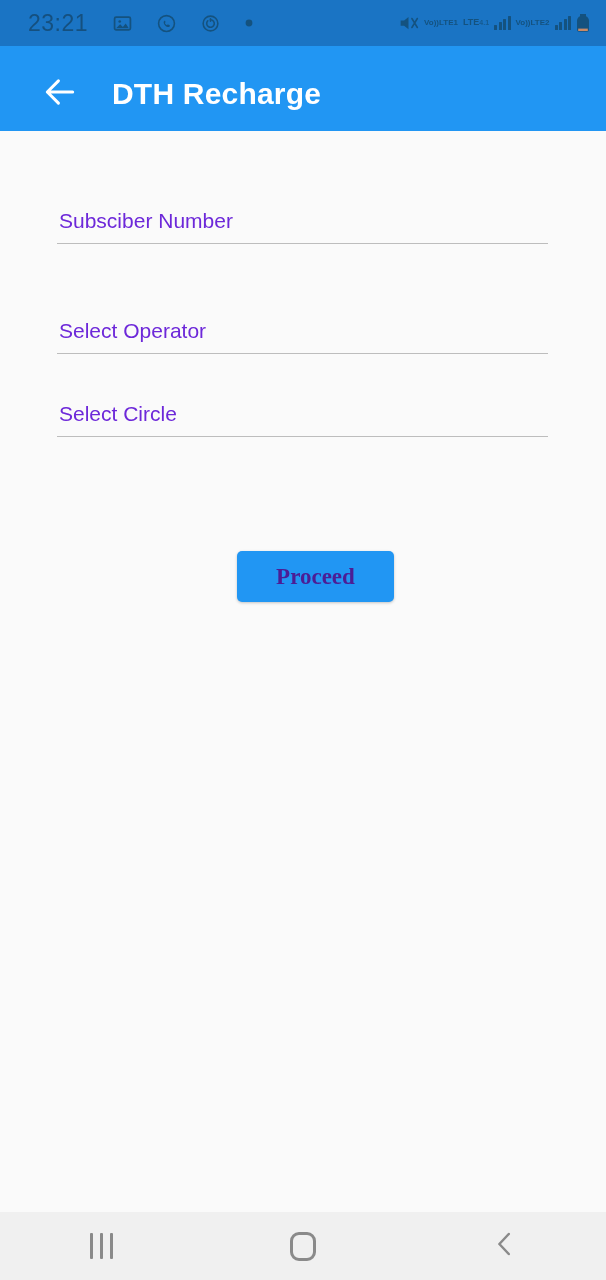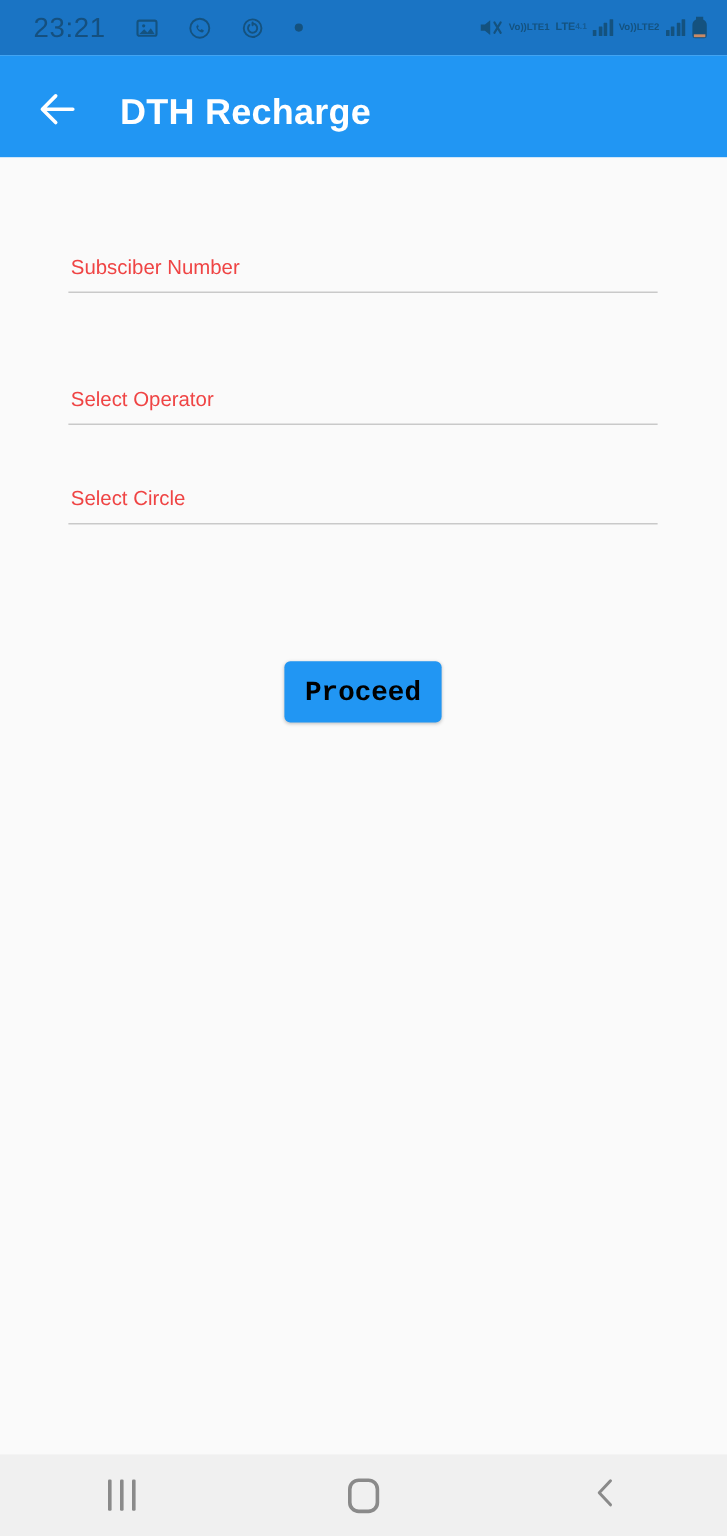--- a/index.html
+++ b/index.html
@@ -94,21 +94,21 @@
 
   
   #app-bar {
     position: absolute;
     top: 46px; left: 0;
     width: 606px;
     height: 95px;
     background: #2196f3;
     display: flex;
     align-items: center;
-    padding-left: 24px;
+    padding-left: 36px;
   }
 
   #back-button {
     width: 48px;
     height: 48px;
     display: flex;
     align-items: center;
     justify-content: center;
     flex: 0 0 auto;
   }
@@ -131,22 +131,22 @@
   }
 
   .form-field {
     position: absolute;
     left: 57px;
     width: 491px;
     border-bottom: 1px solid #bdbdbd;
   }
 
   .form-field .field-text {
-    font-size: 17px;
-    color: #ef4444;
+    font-size: 21px;
+    color: #6d28d9;
     line-height: 1;
     display: block;
     padding-bottom: 0;
     white-space: nowrap;
   }
 
   #field-subscriber  { top: 64px;  height: 49px; }
   #field-operator    { top: 174px; height: 49px; }
   #field-circle      { top: 257px; height: 49px; }
   #field-amount      { top: 339px; height: 49px; }
@@ -154,27 +154,27 @@
   .form-field .field-text {
     position: absolute;
     bottom: 12px;
     left: 2px;
   }
 
   #proceed-button {
     position: absolute;
     left: 237px;
     top: 420px;
-    width: 131px;
+    width: 157px;
     height: 51px;
     background: #2196f3;
     border: none;
     border-radius: 5px;
-    color: #000000;
-    font-family: Liberation Mono, monospace;
+    color: #4c1d95;
+    font-family: Liberation Serif, serif;
     font-size: 23px;
     font-weight: bold;
     cursor: pointer;
     box-shadow: 0 1px 3px rgba(0,0,0,0.22);
     display: flex;
     align-items: center;
     justify-content: center;
   }
 
   

